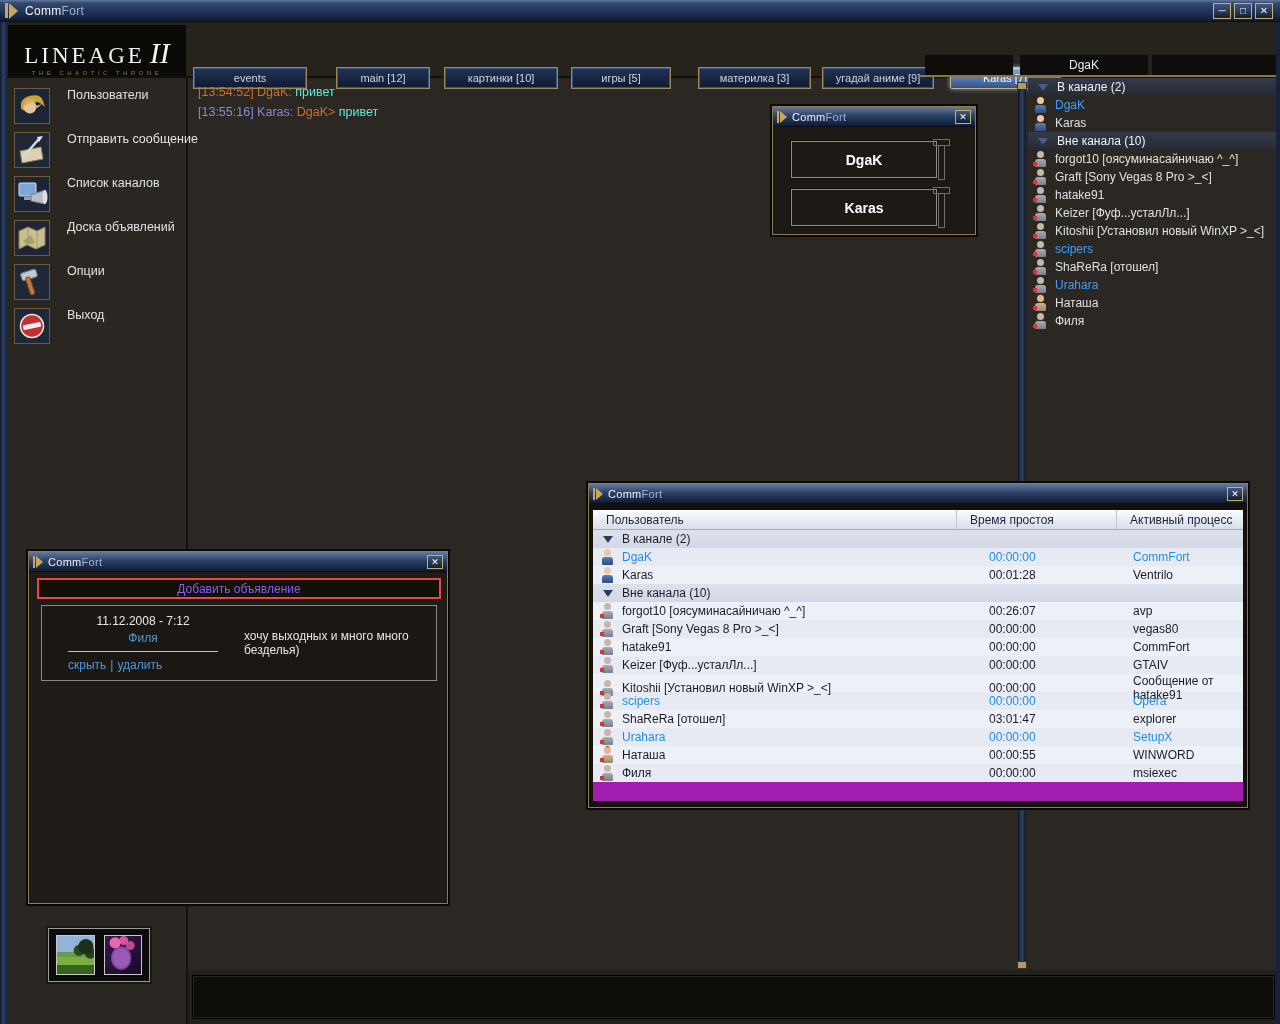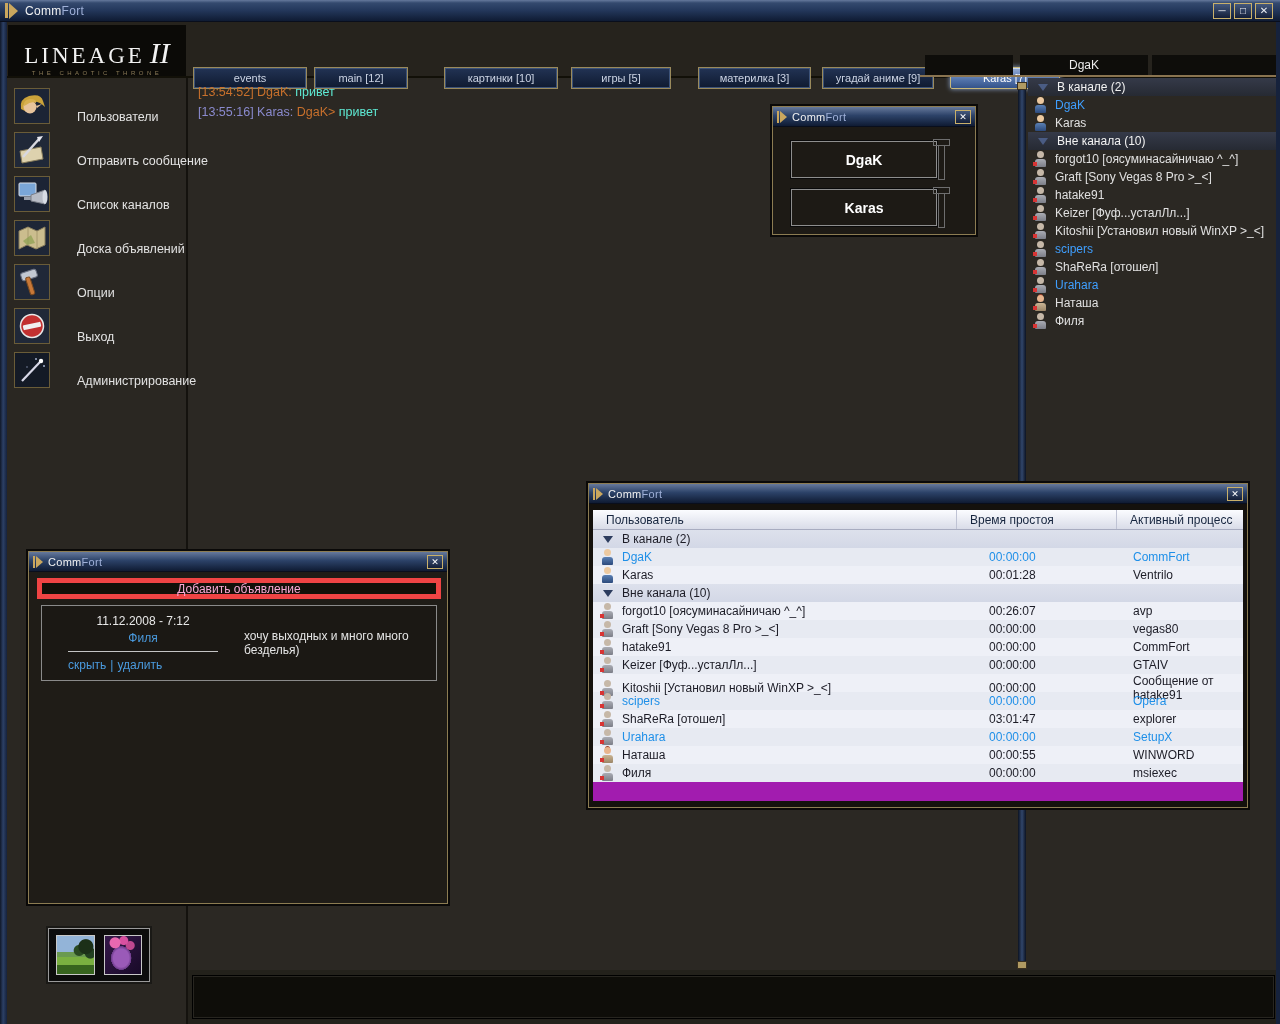--- a/index.html
+++ b/index.html
@@ -33,21 +33,21 @@
     box-shadow:inset 0 1px 0 #c8d8f0, 0 0 5px #8aa2ca; border-color:#c8b87c; color:#ffffff; border-radius:2px; }
 
   
   .hdrbox { position:absolute; top:55px; height:20px; background:#0e0d0a; color:#ececec; font-size:12px;
     display:flex; align-items:center; justify-content:center; z-index:2; }
   .hdrline { position:absolute; left:920px; top:75px; width:360px; height:2px; background:#8a7450; z-index:2; }
 
   
   .sidebar { position:absolute; left:0; top:78px; width:188px; height:946px; background:#2a2722; border-right:2px solid #14120e; z-index:1; }
   .snav { position:absolute; left:14px; top:10px; }
-  .sitem { display:flex; align-items:flex-end; gap:27px; height:36px; margin-bottom:8px; cursor:default; }
+  .sitem { display:flex; align-items:flex-start; gap:17px; height:36px; margin-bottom:8px; cursor:default; }
   .sicon { width:36px; height:36px; border:1px solid #6a5c38; background:#10151f; flex:0 0 36px; }
   .sicon svg { display:block; width:34px; height:34px; }
   .slbl { color:#e2e2e2; font-size:12.5px; white-space:nowrap; }
   .thumbs { position:absolute; left:48px; top:850px; width:102px; height:54px; background:#0c0c0c;
     border:1px solid #9a9a9a; box-shadow:0 0 0 2px #1a1916; display:flex; align-items:center; gap:9px; padding:0 7px; }
   .thumb { width:40px; height:40px; border:1px solid #c8c8c8; }
   .thumb.landscape { background:
     radial-gradient(circle at 78% 28%, #1c3018 7px, transparent 8px),
     radial-gradient(circle at 90% 45%, #224020 5px, transparent 6px),
     radial-gradient(circle at 60% 38%, #2a4a22 5px, transparent 6px),
@@ -111,22 +111,22 @@
   
   .win-vol { left:772px; top:106px; width:204px; height:129px; background:#1d1a15; z-index:11; }
   .vbtn { position:absolute; left:18px; width:146px; height:37px; border:1px solid #8e8e8e; outline:1px solid #0a0a0a;
     background:#1d1a15; color:#fff; font-weight:bold; font-size:14px; display:flex; align-items:center; justify-content:center; }
   .vslider { position:absolute; left:160px; width:17px; }
   .vhandle { width:17px; height:7px; border:1px solid #6e6e6e; }
   .vtrack { margin:0 auto; width:7px; height:34px; border:1px solid #6e6e6e; border-top:none; }
 
   
   .win-ann { left:28px; top:551px; width:420px; height:353px; background:#1f1c17; z-index:10; }
-  .ahead { position:absolute; left:8px; top:26px; width:404px; height:21px; background:#121009; border:5px solid #ef4444;
-    color:#f9a8d4; font-size:12px; display:flex; align-items:center; justify-content:center; }
+  .ahead { position:absolute; left:8px; top:26px; width:404px; height:21px; background:#121009; border:2px solid #ef4444;
+    color:#8b5cf6; font-size:12px; display:flex; align-items:center; justify-content:center; }
   .acard { position:absolute; left:12px; top:53px; width:396px; height:76px; border:1px solid #8a8a8a; background:#1b1814; display:flex; }
   .acol1 { width:192px; padding:8px 0 0 26px; font-size:12px; }
   .acol1 .inner { width:150px; }
   .adate { color:#e8e8e8; text-align:center; }
   .aauthor { color:#4a9ade; text-align:center; margin-top:3px; cursor:default; }
   .ahr { margin-top:6px; border-top:1px solid #c4c4c4; }
   .alinks { margin-top:6px; color:#4a9ade; }
   .alinks .sep { color:#4a9ade; margin:0 4px; }
   .amsg { flex:1; display:flex; align-items:center; padding-left:10px; color:#e4e4e4; font-size:12px; }
 
@@ -165,21 +165,21 @@
 
 <div class="banner">
   <div class="logo">
     <div class="logo-main">
         <span>LINEAGE</span>
         <span class="logo-numeral">II</span>
       </div>
     <div class="logo-sub">THE CHAOTIC THRONE</div>
   </div>
   <div class="tab" style="left:193px;width:114px">events</div>
-  <div class="tab" style="left:314px;width:94px">main [12]</div>
+  <div class="tab" style="left:336px;width:94px">main [12]</div>
   <div class="tab" style="left:444px;width:114px">картинки [10]</div>
   <div class="tab" style="left:571px;width:100px">игры [5]</div>
   <div class="tab" style="left:698px;width:113px">материлка [3]</div>
   <div class="tab" style="left:822px;width:112px">угадай аниме [9]</div>
   <div class="tab active" style="left:950px;width:110px">Karas [7]</div>
 </div>
 
 <div class="hdrbox" style="left:925px;width:88px"></div>
 <div class="hdrbox" style="left:1020px;width:128px">DgaK</div>
 <div class="hdrbox" style="left:1152px;width:128px"></div>
@@ -246,33 +246,20 @@
     <div class="sitem">
       <span class="sicon">
           <svg viewBox="0 0 34 34">
             <rect width="34" height="34" fill="#202838"></rect>
             <circle cx="17" cy="17" r="11.5" fill="#c23030" stroke="#e8e8e8" stroke-width="1.5"></circle>
             <rect x="8" y="14.5" width="18" height="5" rx="1" fill="#f0f0f0" transform="rotate(-12 17 17)"></rect>
           </svg>
         </span>
       <span class="slbl">Выход</span>
     </div>
-    <div class="sitem">
-      <span class="sicon">
-          <svg viewBox="0 0 34 34">
-            <rect width="34" height="34" fill="#141a26"></rect>
-            <line x1="7" y1="28" x2="25" y2="9" stroke="#d8d8e8" stroke-width="2.2"></line>
-            <circle cx="26" cy="8" r="2.2" fill="#fff"></circle>
-            <circle cx="21" cy="6" r="1" fill="#c8d8f8" opacity=".8"></circle>
-            <circle cx="29" cy="13" r="1" fill="#c8d8f8" opacity=".8"></circle>
-            <circle cx="12" cy="14" r=".8" fill="#aab8d8" opacity=".7"></circle>
-          </svg>
-        </span>
-      <span class="slbl">Администрирование</span>
-    </div>
   </div>
   <div class="thumbs">
     <span class="thumb landscape"></span>
     <span class="thumb creature"></span>
   </div>
 </div>
 
 <div class="chat">
   <div><span class="mo">[13:54:52]</span> <span class="mo">DgaK:</span> <span class="mx">привет</span></div>
   <div><span class="mv">[13:55:16]</span> <span class="mv">Karas:</span> <span class="mo">DgaK&gt;</span> <span class="mx">привет</span></div>

